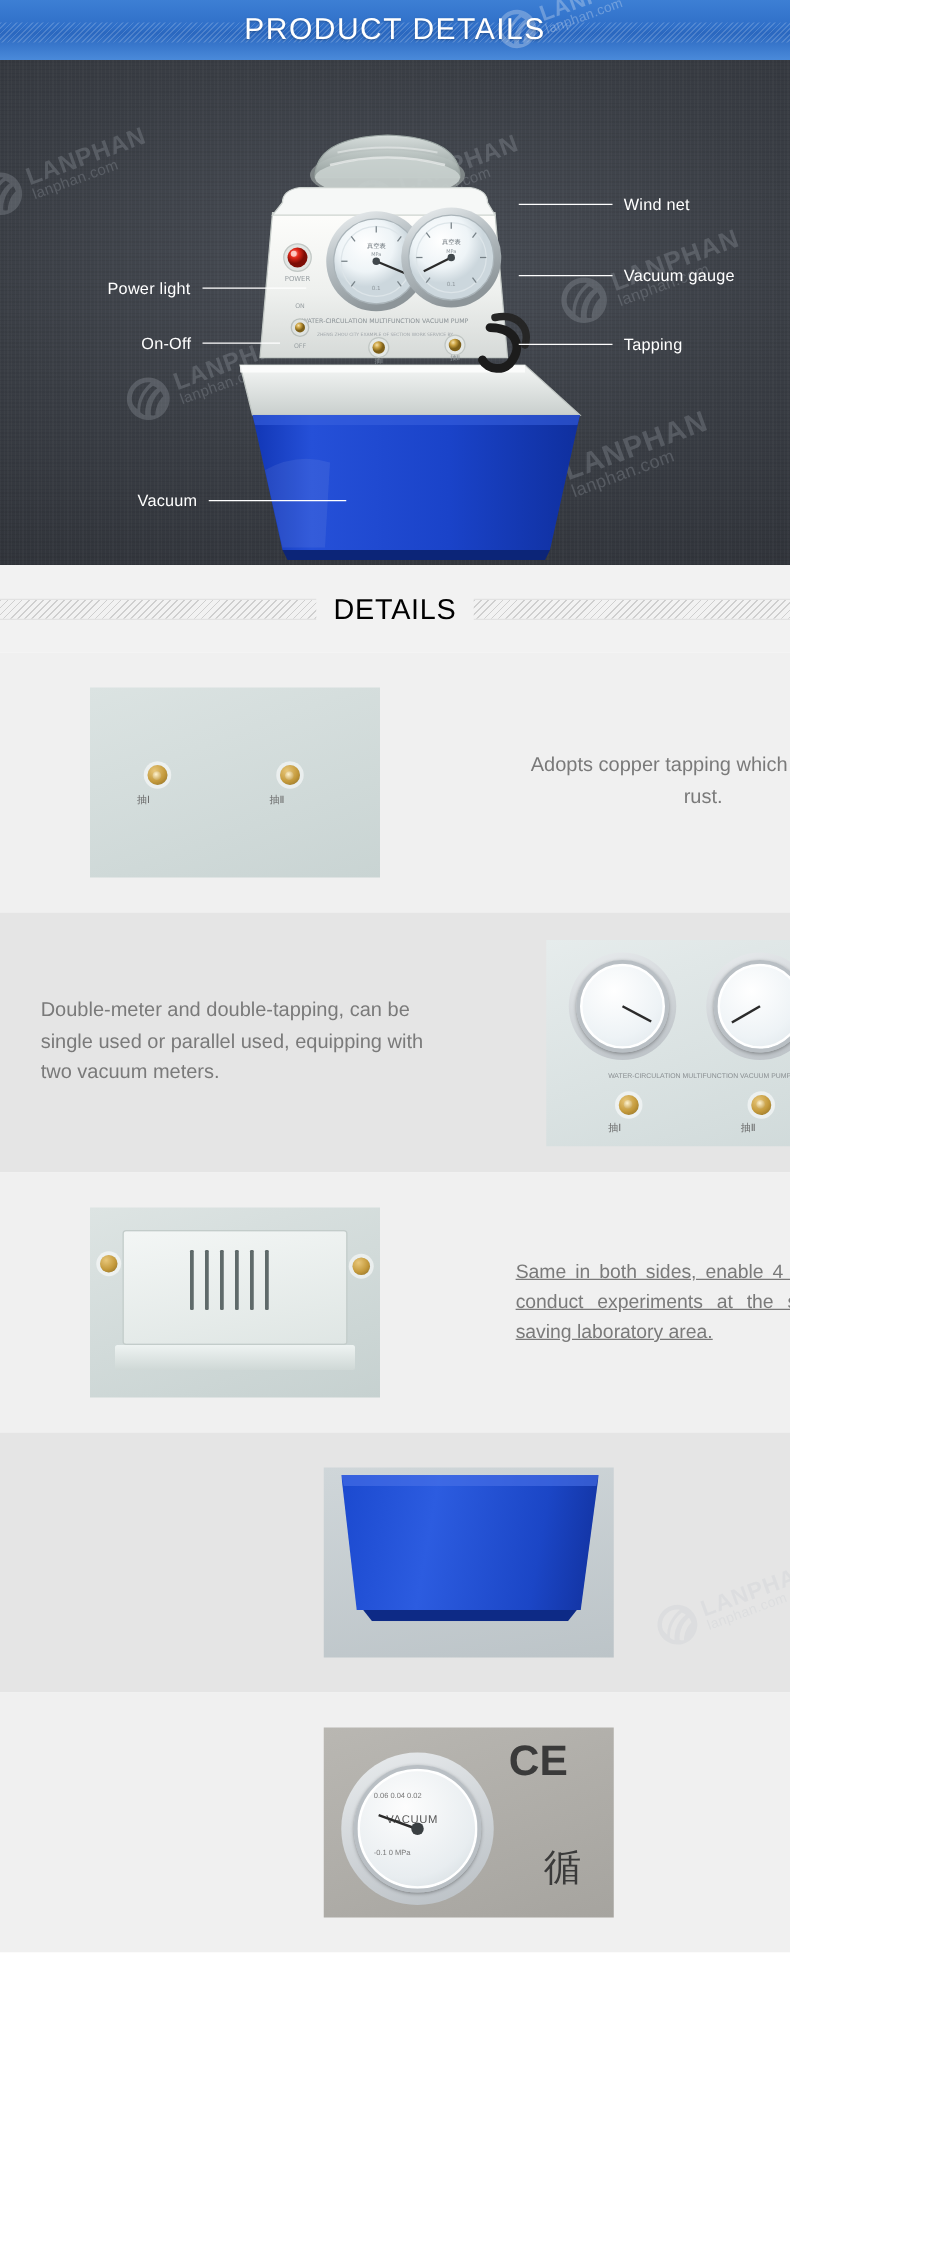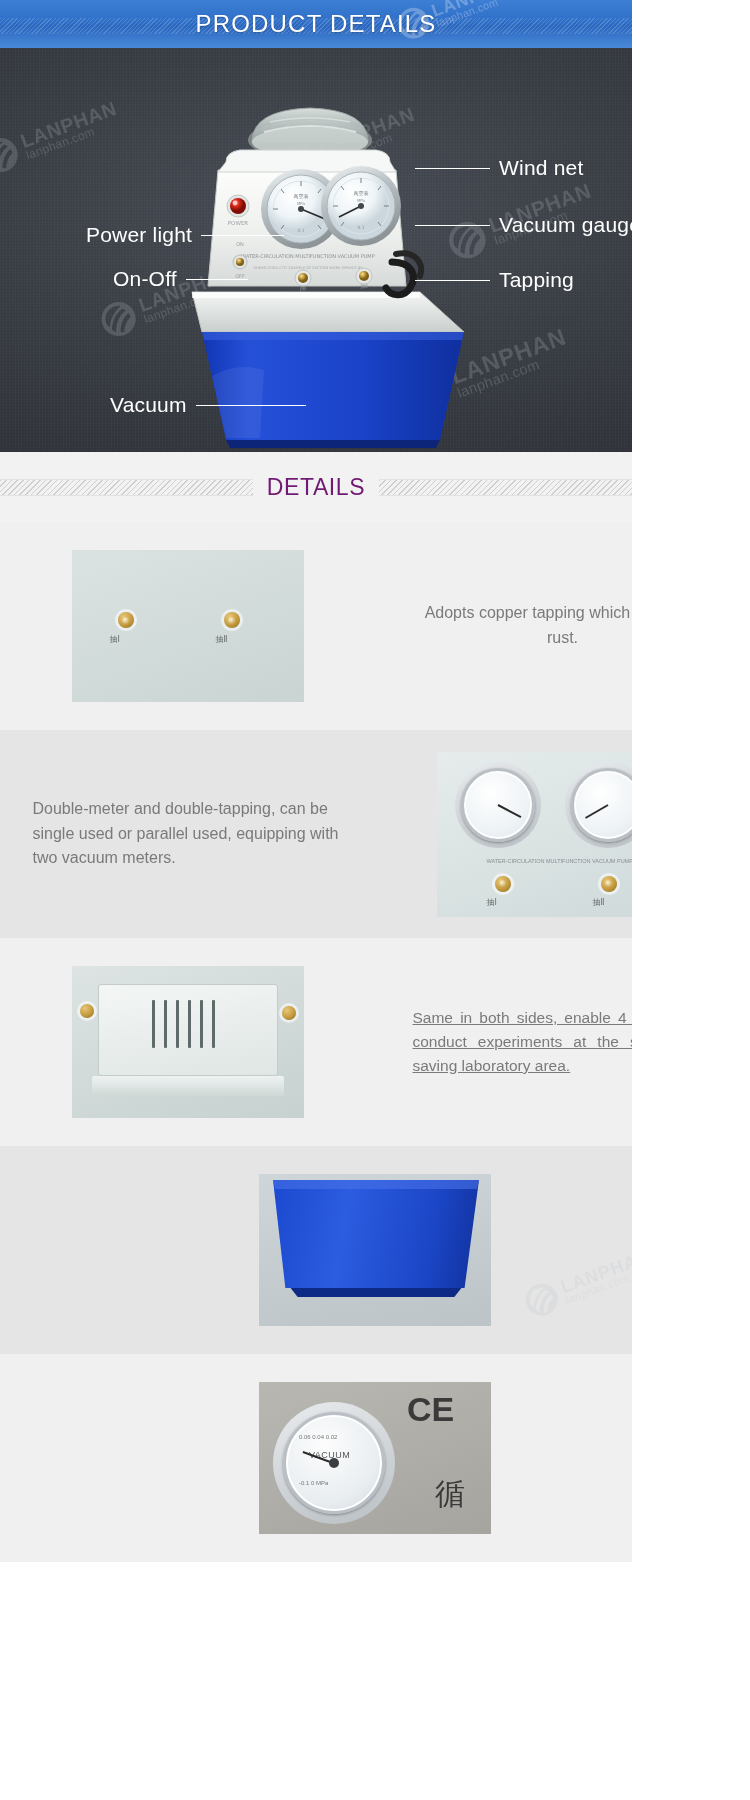--- a/index.html
+++ b/index.html
@@ -62,40 +62,40 @@
   .hero::after { 
     content: ""; position: absolute; inset: 0;
     background-image:
       repeating-linear-gradient(90deg, rgba(255,255,255,.022) 0 1px, rgba(0,0,0,0) 1px 3px),
       repeating-linear-gradient(0deg,  rgba(0,0,0,.05) 0 1px, rgba(0,0,0,0) 1px 3px);
     pointer-events: none;
   }
 
   .callout { position: absolute; z-index: 6; display: flex; align-items: center;
              color: #ffffff; font-size: 15px; white-space: nowrap; }
-  .callout .lbl { font-size: 21px; color: #fff; letter-spacing: .2px; }
+  .callout .lbl { font-size: 13px; color: #fff; letter-spacing: .2px; }
   .callout .lead { height: 1px; background: #ffffff; display: block; }
   .callout.left  .lead { margin-left: 9px; }
   .callout.right .lead { margin-right: 9px; }
 
   
   .machine { position: absolute; z-index: 4; }
 
   
   .details-head {
     position: relative;
     height: 70px;
     background: #f2f2f2;
     display: flex; align-items: center; justify-content: center;
   }
   .dh-bar { flex: 1 1 auto; height: 17px;
     background-image: repeating-linear-gradient(135deg,
       #cfcfcf 0px, #cfcfcf 1px, #f2f2f2 1px, #f2f2f2 4px);
     border-top: 1px solid #e2e2e2; border-bottom: 1px solid #e2e2e2; }
-  .dh-title { color: #701a75; font-size: 23px; letter-spacing: .6px;
+  .dh-title { color: #000000; font-size: 23px; letter-spacing: .6px;
               padding: 0 14px; white-space: nowrap; }
 
   
   .row { position: relative; display: flex; align-items: center;
          height: 208px; width: 750px; overflow: hidden; }
   .row.alt  { background: #f0f0f0; }
   .row.plain{ background: #e5e5e5; }
   .row .cell { flex: 1 1 50%; display: flex; align-items: center; justify-content: center; }
   .row .txt { font-size: 16px; color: #7a7a7a; line-height: 1.55;
               width: 300px; text-align: center; }

